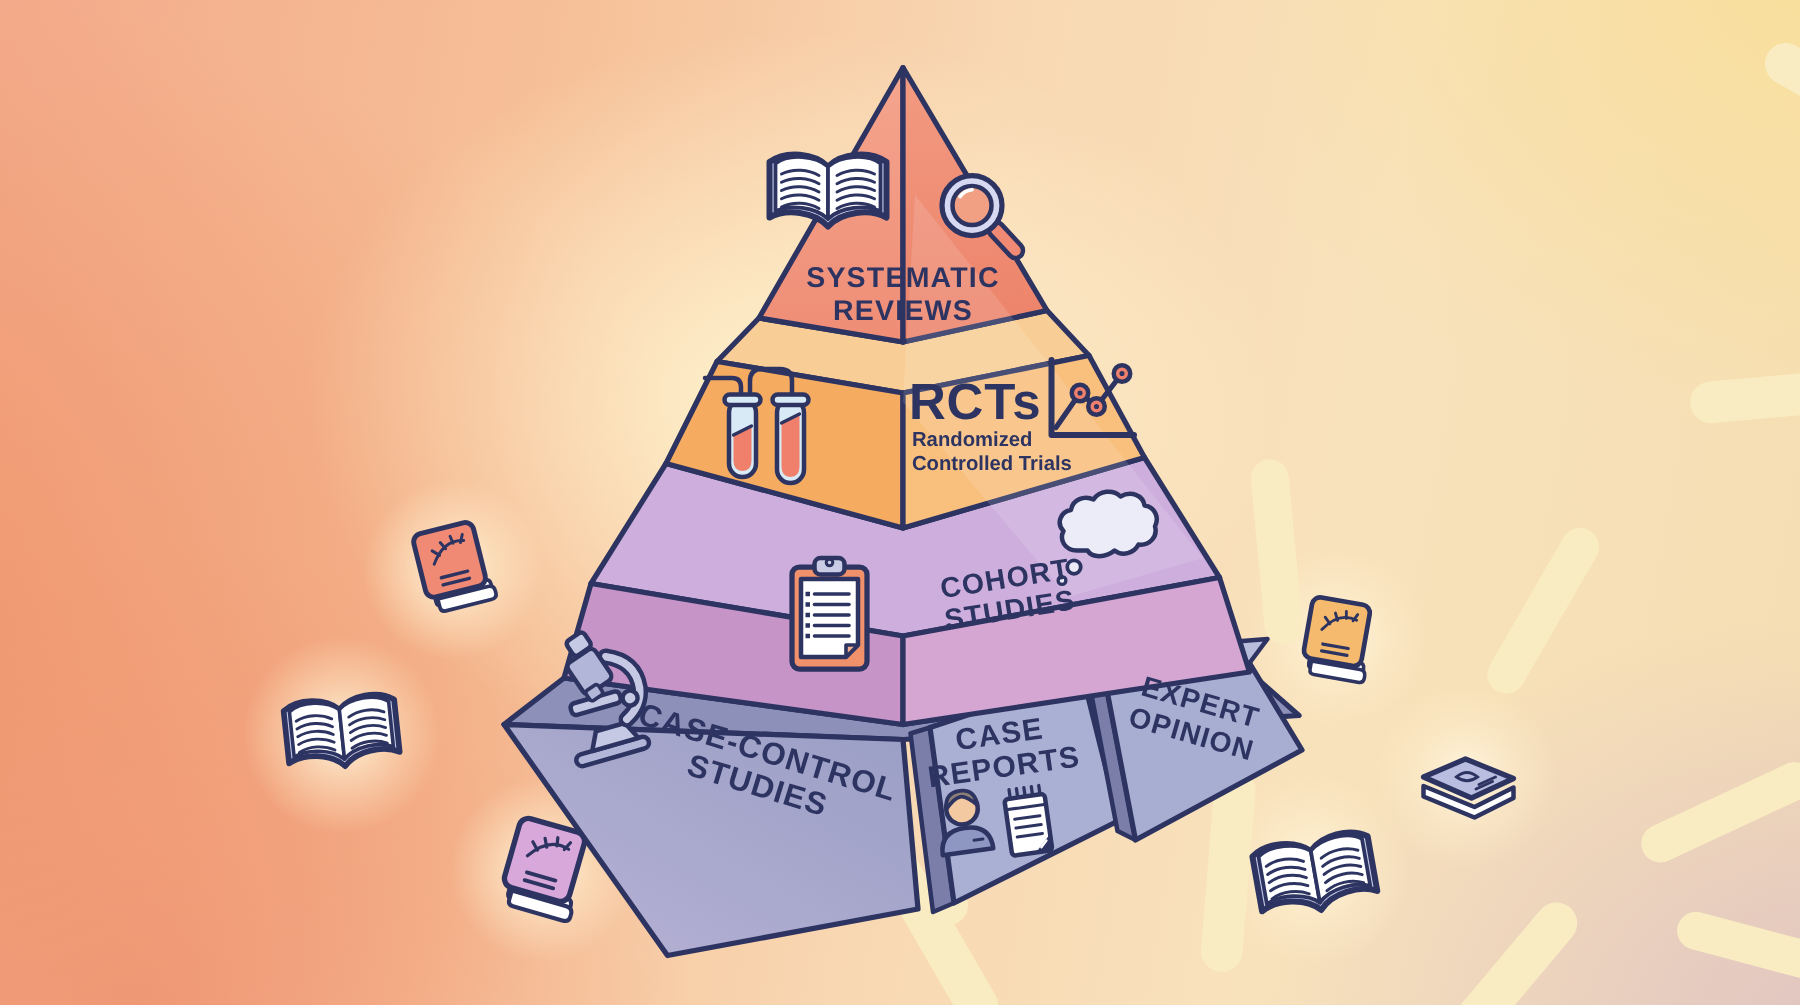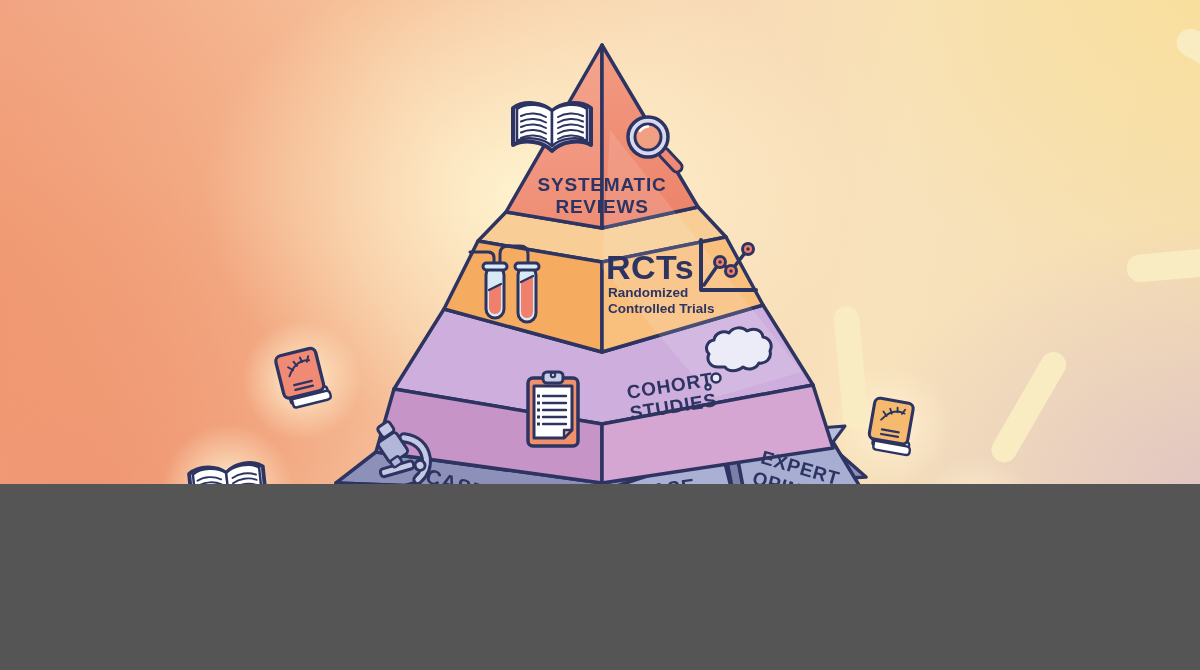--- a/index.html
+++ b/index.html
@@ -1,17 +1,17 @@
 <!DOCTYPE html>
 <html><head>
 <meta charset="utf-8">
 <style>
   html,body{margin:0;padding:0;background:#555;}
   .stage{
-    position:relative;width:1200px;height:484px;overflow:hidden;
+    position:relative;width:1200px;height:670px;overflow:hidden;
     font-family:"Liberation Sans","DejaVu Sans",sans-serif;
   }
   .bg{
     position:absolute;inset:0;
     background:
       radial-gradient(500px 380px at 44% 40%, rgba(255,247,210,0.9), rgba(255,247,210,0) 65%),
       radial-gradient(1000px 700px at -10% 60%, rgba(239,148,106,0.9), rgba(239,148,106,0) 60%),
       radial-gradient(560px 480px at 8% 100%, rgba(236,130,100,0.55), rgba(236,130,100,0) 65%),
       radial-gradient(800px 560px at 104% -4%, rgba(250,223,150,0.85), rgba(250,223,150,0) 58%),
       radial-gradient(620px 440px at 102% 102%, rgba(211,180,206,0.6), rgba(211,180,206,0) 62%),

